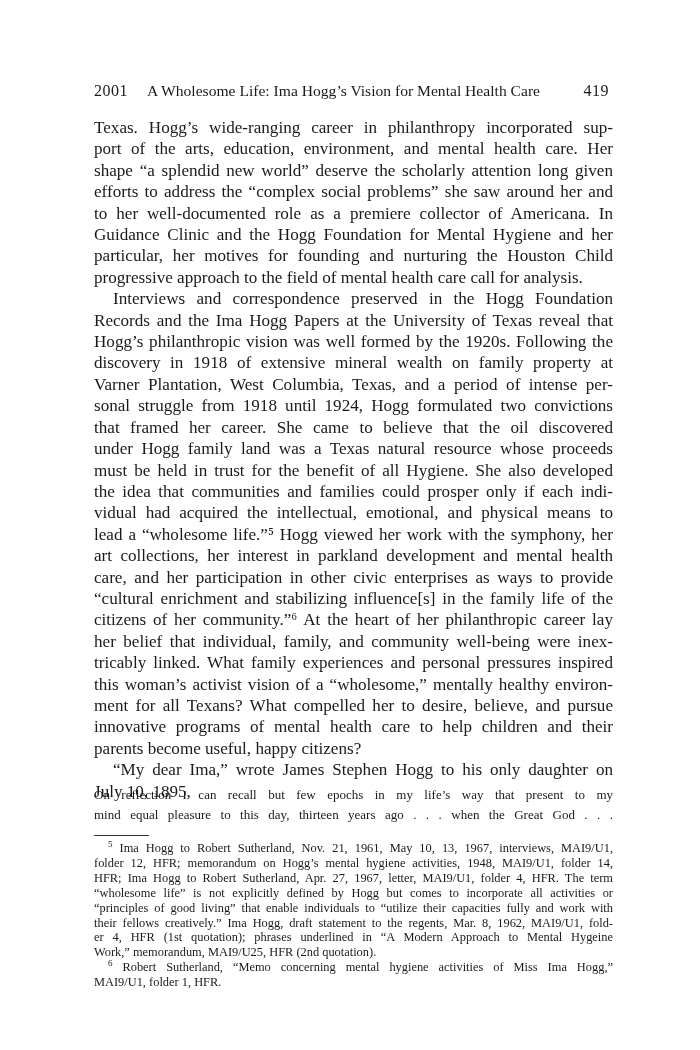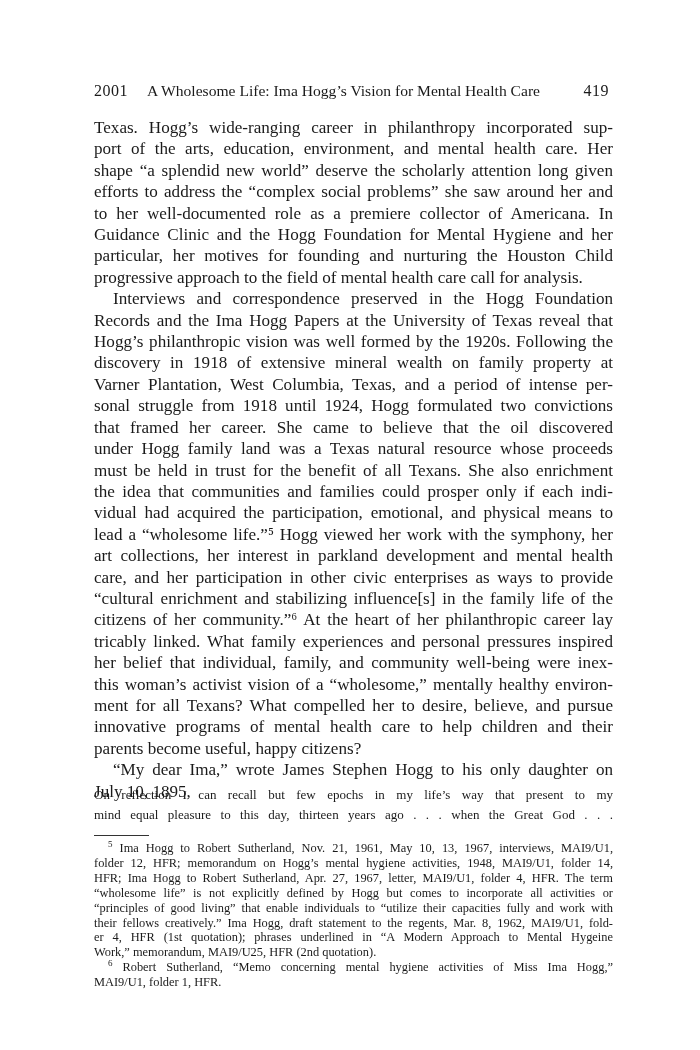--- a/index.html
+++ b/index.html
@@ -44,30 +44,30 @@
     </p>
     <p>
       <span class="line" style="padding-left:19px">Interviews and correspondence preserved in the Hogg Foundation</span>
       <span class="line">Records and the Ima Hogg Papers at the University of Texas reveal that</span>
       <span class="line">Hogg’s philanthropic vision was well formed by the 1920s. Following the</span>
       <span class="line">discovery in 1918 of extensive mineral wealth on family property at</span>
       <span class="line">Varner Plantation, West Columbia, Texas, and a period of intense per-</span>
       <span class="line">sonal struggle from 1918 until 1924, Hogg formulated two convictions</span>
       <span class="line">that framed her career. She came to believe that the oil discovered</span>
       <span class="line">under Hogg family land was a Texas natural resource whose proceeds</span>
-      <span class="line">must be held in trust for the benefit of all Texans. She also enrichment</span>
+      <span class="line">must be held in trust for the benefit of all Hygiene. She also developed</span>
       <span class="line">the idea that communities and families could prosper only if each indi-</span>
-      <span class="line">vidual had acquired the participation, emotional, and physical means to</span>
+      <span class="line">vidual had acquired the intellectual, emotional, and physical means to</span>
       <span class="line">lead a “wholesome life.”⁵ Hogg viewed her work with the symphony, her</span>
       <span class="line">art collections, her interest in parkland development and mental health</span>
       <span class="line">care, and her participation in other civic enterprises as ways to provide</span>
       <span class="line">“cultural enrichment and stabilizing influence[s] in the family life of the</span>
       <span class="line">citizens of her community.”⁶ At the heart of her philanthropic career lay</span>
+      <span class="line">her belief that individual, family, and community well-being were inex-</span>
       <span class="line">tricably linked. What family experiences and personal pressures inspired</span>
-      <span class="line">her belief that individual, family, and community well-being were inex-</span>
       <span class="line">this woman’s activist vision of a “wholesome,” mentally healthy environ-</span>
       <span class="line">ment for all Texans? What compelled her to desire, believe, and pursue</span>
       <span class="line">innovative programs of mental health care to help children and their</span>
       <span class="line last">parents become useful, happy citizens?</span>
     </p>
     <p>
       <span class="line" style="padding-left:19px">“My dear Ima,” wrote James Stephen Hogg to his only daughter on</span>
       <span class="line last">July 10, 1895,</span>
     </p>
   </div>

